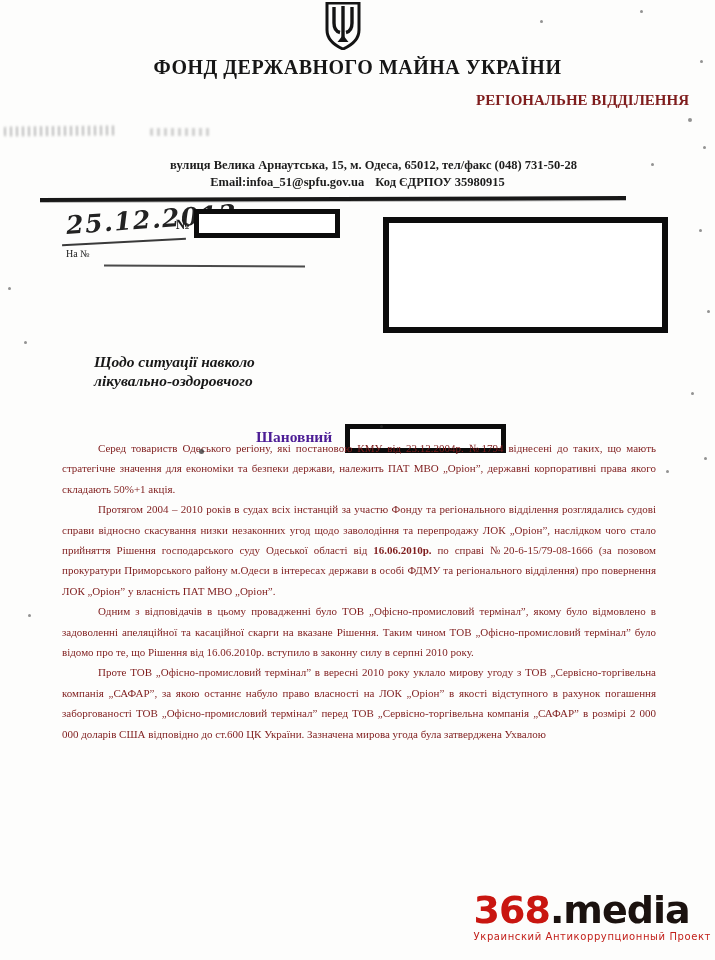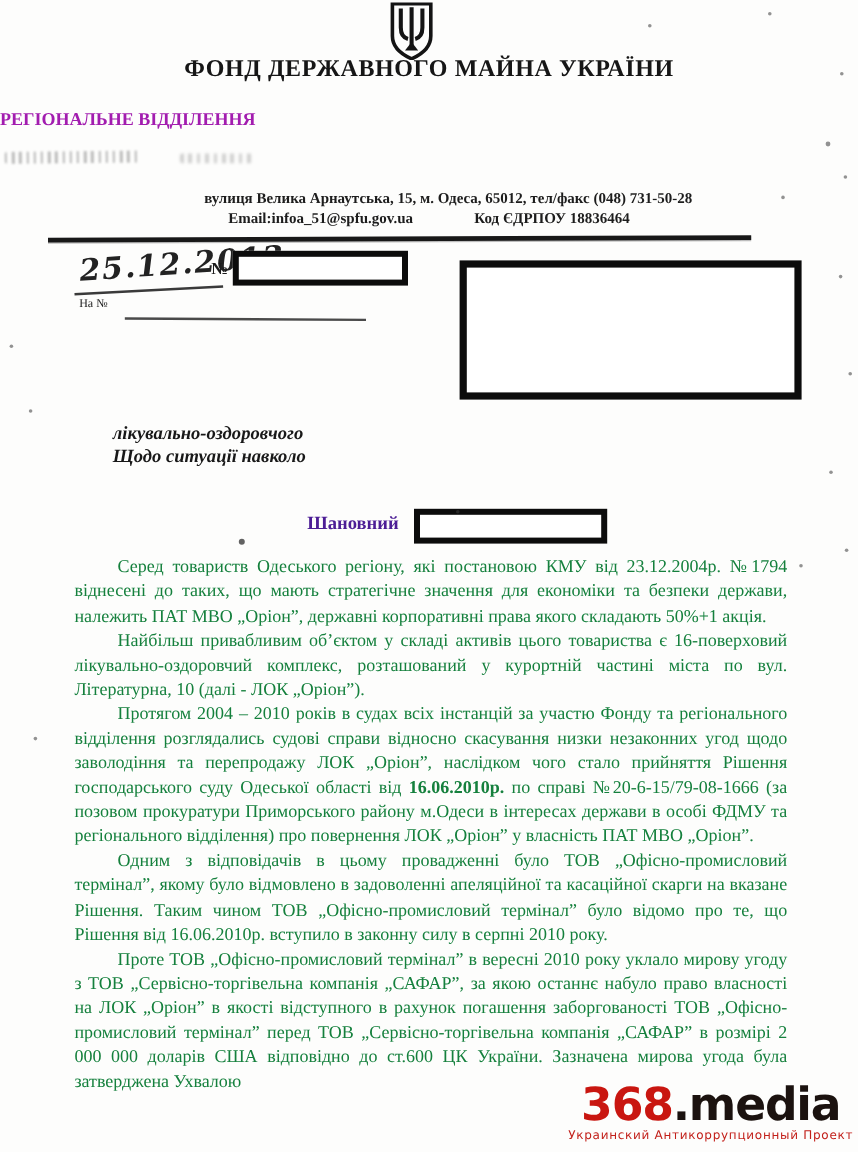--- a/index.html
+++ b/index.html
@@ -4,29 +4,29 @@
 <style>
   html,body{margin:0;padding:0;}
   body{
     width:715px;height:960px;position:relative;overflow:hidden;
     background:#fdfdfc;color:#1b1b1b;
     font-family:"Liberation Serif", serif;
   }
   .abs{position:absolute;}
   
   .emblem{left:322px;top:2px;width:42px;height:48px;}
-  .org-title{left:0;top:46px;width:715px;text-align:center;
+  .org-title{left:0;top:56px;width:715px;text-align:center;
     font-size:20px;font-weight:bold;letter-spacing:.5px;color:#161616;}
-  .branch{left:0;top:92px;width:689px;text-align:left;
-    font-size:15px;font-weight:bold;line-height:17px;color:#a21caf;}
+  .branch{left:0;top:92px;width:689px;text-align:right;
+    font-size:15px;font-weight:bold;line-height:17px;color:#7f1d1d;}
   .addr{left:0;top:158px;width:715px;text-align:center;
     font-size:12.5px;font-weight:bold;color:#1d1d1d;padding-left:16px;}
   .contacts{left:0;top:175px;width:715px;text-align:center;
     font-size:12.5px;font-weight:bold;color:#1d1d1d;}
-  .contacts span{margin:0 24px;text-align:center;}
+  .contacts span{margin:0 4px;text-align:center;}
   .divider{left:40px;top:197px;width:586px;height:4px;background:#181818;
     transform:rotate(-.2deg);box-shadow:0 1px 0 rgba(0,0,0,.25);}
   
   .hand-date{left:66px;top:205px;font-family:"DejaVu Serif",serif;
     font-style:italic;font-weight:bold;font-size:25px;letter-spacing:1.5px;
     transform:rotate(-4deg);color:#222;}
   .date-underline{left:62px;top:241px;width:124px;height:2px;background:#3a3a3a;
     transform:rotate(-3deg);}
   .num-label{left:176px;top:217px;font-size:14px;font-weight:bold;}
   .redact{background:#fff;border:5px solid #0c0c0c;box-sizing:border-box;}
@@ -41,25 +41,25 @@
     background:repeating-linear-gradient(90deg,rgba(70,70,70,.55) 0 2px,rgba(0,0,0,0) 2px 6px);
     filter:blur(1.1px);border-radius:2px;transform:rotate(-.6deg);}
   .stamp-smudge2{left:150px;top:128px;width:60px;height:8px;opacity:.5;
     background:repeating-linear-gradient(90deg,rgba(70,70,70,.5) 0 3px,rgba(0,0,0,0) 3px 7px);
     filter:blur(1.2px);border-radius:2px;}
   
   .subject{left:94px;top:352px;width:250px;font-size:15.5px;font-weight:bold;
     font-style:italic;line-height:19px;color:#181818;}
   .salutation{left:256px;top:428px;font-size:15.5px;font-weight:bold;color:#4c1d95;}
   
-  .body-text{left:62px;top:463px;width:594px;font-size:15px;line-height:20.4px;
-    text-align:justify;color:#15803d;}
+  .body-text{left:62px;top:438px;width:594px;font-size:11px;line-height:20.4px;
+    text-align:justify;color:#7f1d1d;}
   .body-text p{margin:0;text-indent:36px;}
   
-  .logo{right:4px;bottom:8px;text-align:center;line-height:1;
+  .logo{right:4px;bottom:18px;text-align:left;line-height:1;
     font-family:"DejaVu Sans",sans-serif;}
   .logo .brand{font-size:38px;font-weight:bold;letter-spacing:-1px;
     filter:contrast(1.1);}
   .logo .num{color:#c2201a;}
   .logo .dom{color:#241c19;}
   .logo .tagline{margin-top:3px;font-size:10px;letter-spacing:.6px;
     color:#c2201a;font-weight:normal;}
   
   .speck{position:absolute;background:#3b3b3b;border-radius:50%;opacity:.55;}
 </style>
@@ -78,46 +78,45 @@
   </svg>
 </div>
 
 <div class="abs org-title">ФОНД ДЕРЖАВНОГО МАЙНА УКРАЇНИ</div>
 <div class="abs branch">
   <div>РЕГІОНАЛЬНЕ ВІДДІЛЕННЯ</div>
 </div>
 <div class="abs addr">вулиця Велика Арнаутська, 15, м. Одеса, 65012, тел/факс (048) 731-50-28</div>
 <div class="abs contacts">
   <span>Email:infoa_51@spfu.gov.ua</span>
-  <span>Код ЄДРПОУ 18836464</span>
+  <span>Код ЄДРПОУ 35980915</span>
 </div>
 <div class="abs divider"></div>
 
 <div class="abs stamp-smudge"></div>
 <div class="abs stamp-smudge2"></div>
 
 <div class="abs hand-date">25.12.2013</div>
 <div class="abs date-underline"></div>
 <div class="abs num-label">№</div>
 <div class="abs redact redact-small"></div>
 <div class="abs na-label">На №</div>
 <div class="abs na-underline"></div>
 <div class="abs redact redact-big"></div>
 
 <div class="abs subject">
+  <div>Щодо ситуації навколо</div>
   <div>лікувально-оздоровчого</div>
-  <div>Щодо ситуації навколо</div>
 </div>
 
 <div class="abs salutation">Шановний</div>
 <div class="abs redact redact-sal"></div>
 
 <div class="abs body-text">
   <p>Серед товариств Одеського регіону, які постановою КМУ від 23.12.2004р. №1794 віднесені до таких, що мають стратегічне значення для економіки та безпеки держави, належить ПАТ МВО „Оріон”, державні корпоративні права якого складають 50%+1 акція.</p>
-  <p>Найбільш привабливим об’єктом у складі активів цього товариства є 16-поверховий лікувально-оздоровчий комплекс, розташований у курортній частині міста по вул. Літературна, 10 (далі - ЛОК „Оріон”).</p>
   <p><span>Протягом 2004 – 2010 років в судах всіх інстанцій за участю Фонду та регіонального відділення розглядались судові справи відносно скасування низки незаконних угод щодо заволодіння та перепродажу ЛОК „Оріон”, наслідком чого стало прийняття Рішення господарського суду Одеської області від </span><b>16.06.2010р.</b><span> по справі №20-6-15/79-08-1666 (за позовом прокуратури Приморського району м.Одеси в інтересах держави в особі ФДМУ та регіонального відділення) про повернення ЛОК „Оріон” у власність ПАТ МВО „Оріон”.</span></p>
   <p>Одним з відповідачів в цьому провадженні було ТОВ „Офісно-промисловий термінал”, якому було відмовлено в задоволенні апеляційної та касаційної скарги на вказане Рішення. Таким чином ТОВ „Офісно-промисловий термінал” було відомо про те, що Рішення від 16.06.2010р. вступило в законну силу в серпні 2010 року.</p>
   <p>Проте ТОВ „Офісно-промисловий термінал” в вересні 2010 року уклало мирову угоду з ТОВ „Сервісно-торгівельна компанія „САФАР”, за якою останнє набуло право власності на ЛОК „Оріон” в якості відступного в рахунок погашення заборгованості ТОВ „Офісно-промисловий термінал” перед ТОВ „Сервісно-торгівельна компанія „САФАР” в розмірі 2 000 000 доларів США відповідно до ст.600 ЦК України. Зазначена мирова угода була затверджена Ухвалою</p>
 </div>
 
 <div class="abs logo">
   <div class="brand"><span class="num">368</span><span class="dom">.media</span></div>
   <div class="tagline">Украинский Антикоррупционный Проект</div>
 </div>
 

